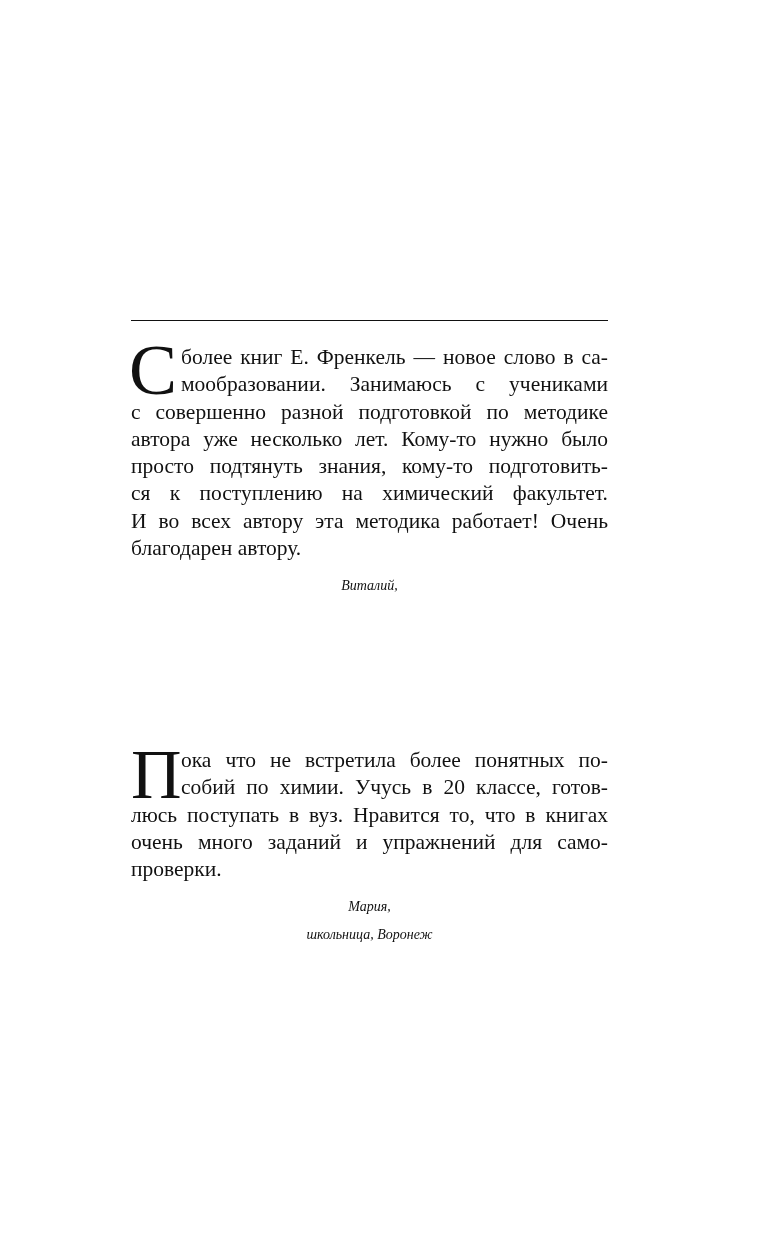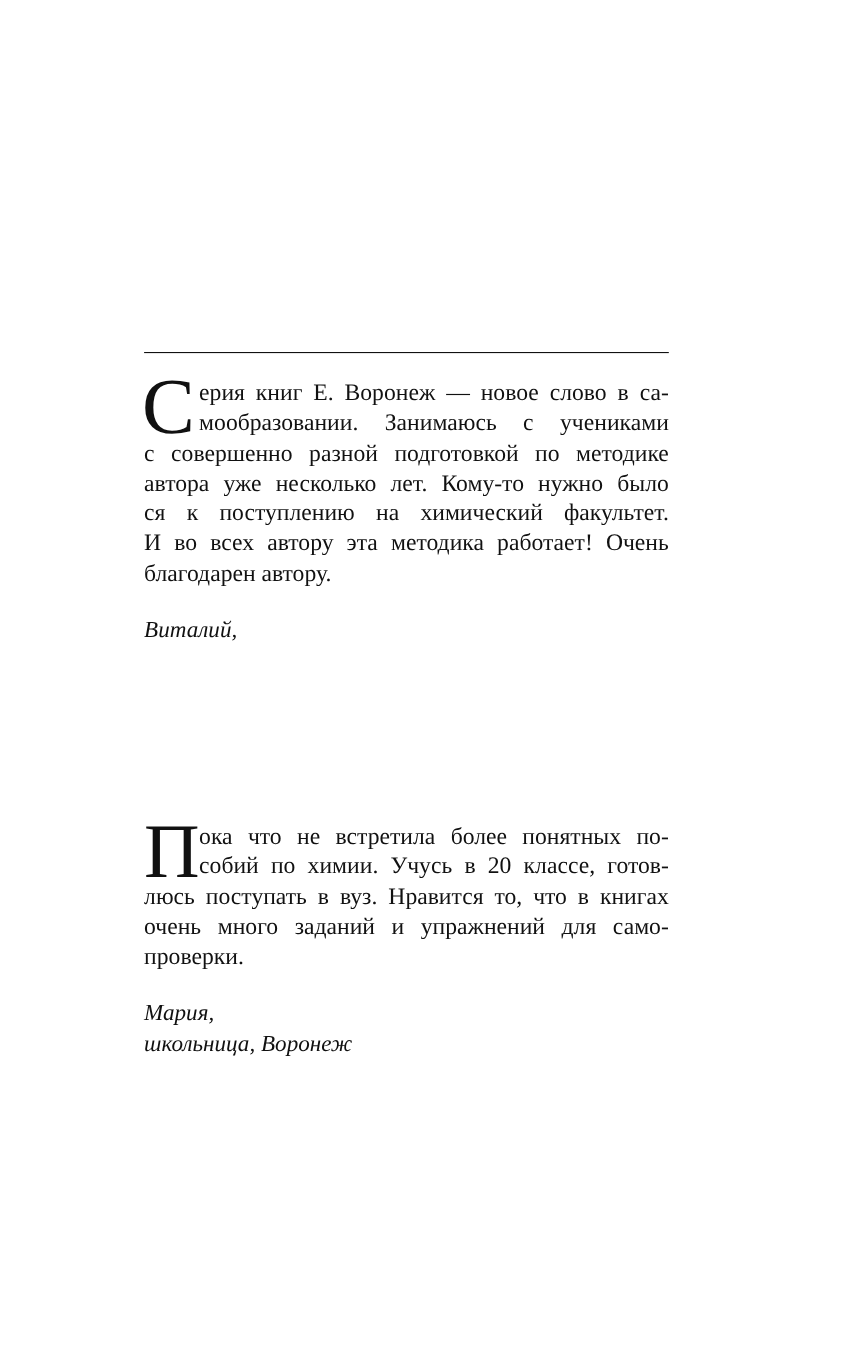--- a/index.html
+++ b/index.html
@@ -58,41 +58,42 @@
       line-height: 64px;
       font-weight: normal;
     }
     .dropcap.p-cap {
       left: 0px;
       top: -4px;
       font-size: 70px;
     }
     .sig {
       font-style: italic;
-      font-size: 21px;
+      font-size: 14px;
       line-height: 27.3px;
-      text-align: left;
-      margin-top: 24px;
+      text-align: center;
+      margin-top: 10px;
     }
     .sig span { display: block; }
   </style>
 </head>
 <body>
 
 <div class="rule"></div>
 
 <div class="review review-1">
   <div class="body-text">
     <div class="cap-lines">
       <span class="dropcap">С</span>
-      <span class="line">ерия книг Е. Воронеж — новое слово в са-</span>
+      <span class="line">более книг Е. Френкель — новое слово в са-</span>
       <span class="line">мообразовании. Занимаюсь с учениками</span>
     </div>
     <span class="line">с совершенно разной подготовкой по методике</span>
     <span class="line">автора уже несколько лет. Кому-то нужно было</span>
+    <span class="line">просто подтянуть знания, кому-то подготовить-</span>
     <span class="line">ся к поступлению на химический факультет.</span>
     <span class="line">И во всех автору эта методика работает! Очень</span>
     <span class="line last">благодарен автору.</span>
   </div>
   <div class="sig">
     <span>Виталий,</span>
   </div>
 </div>
 
 <div class="review review-2">

